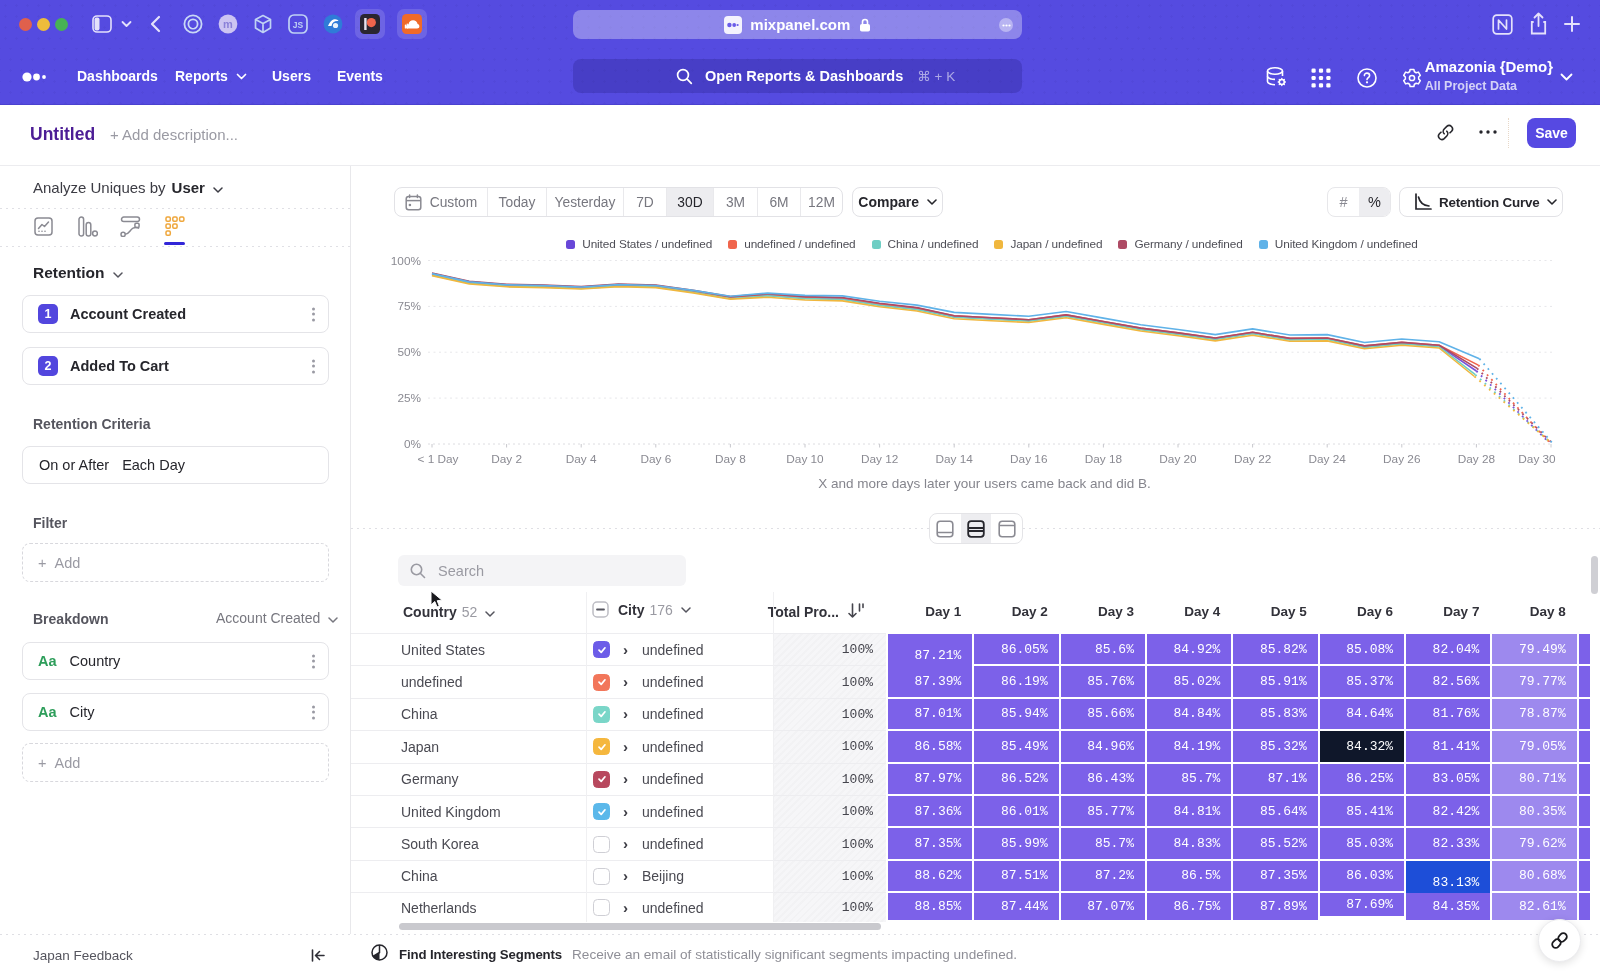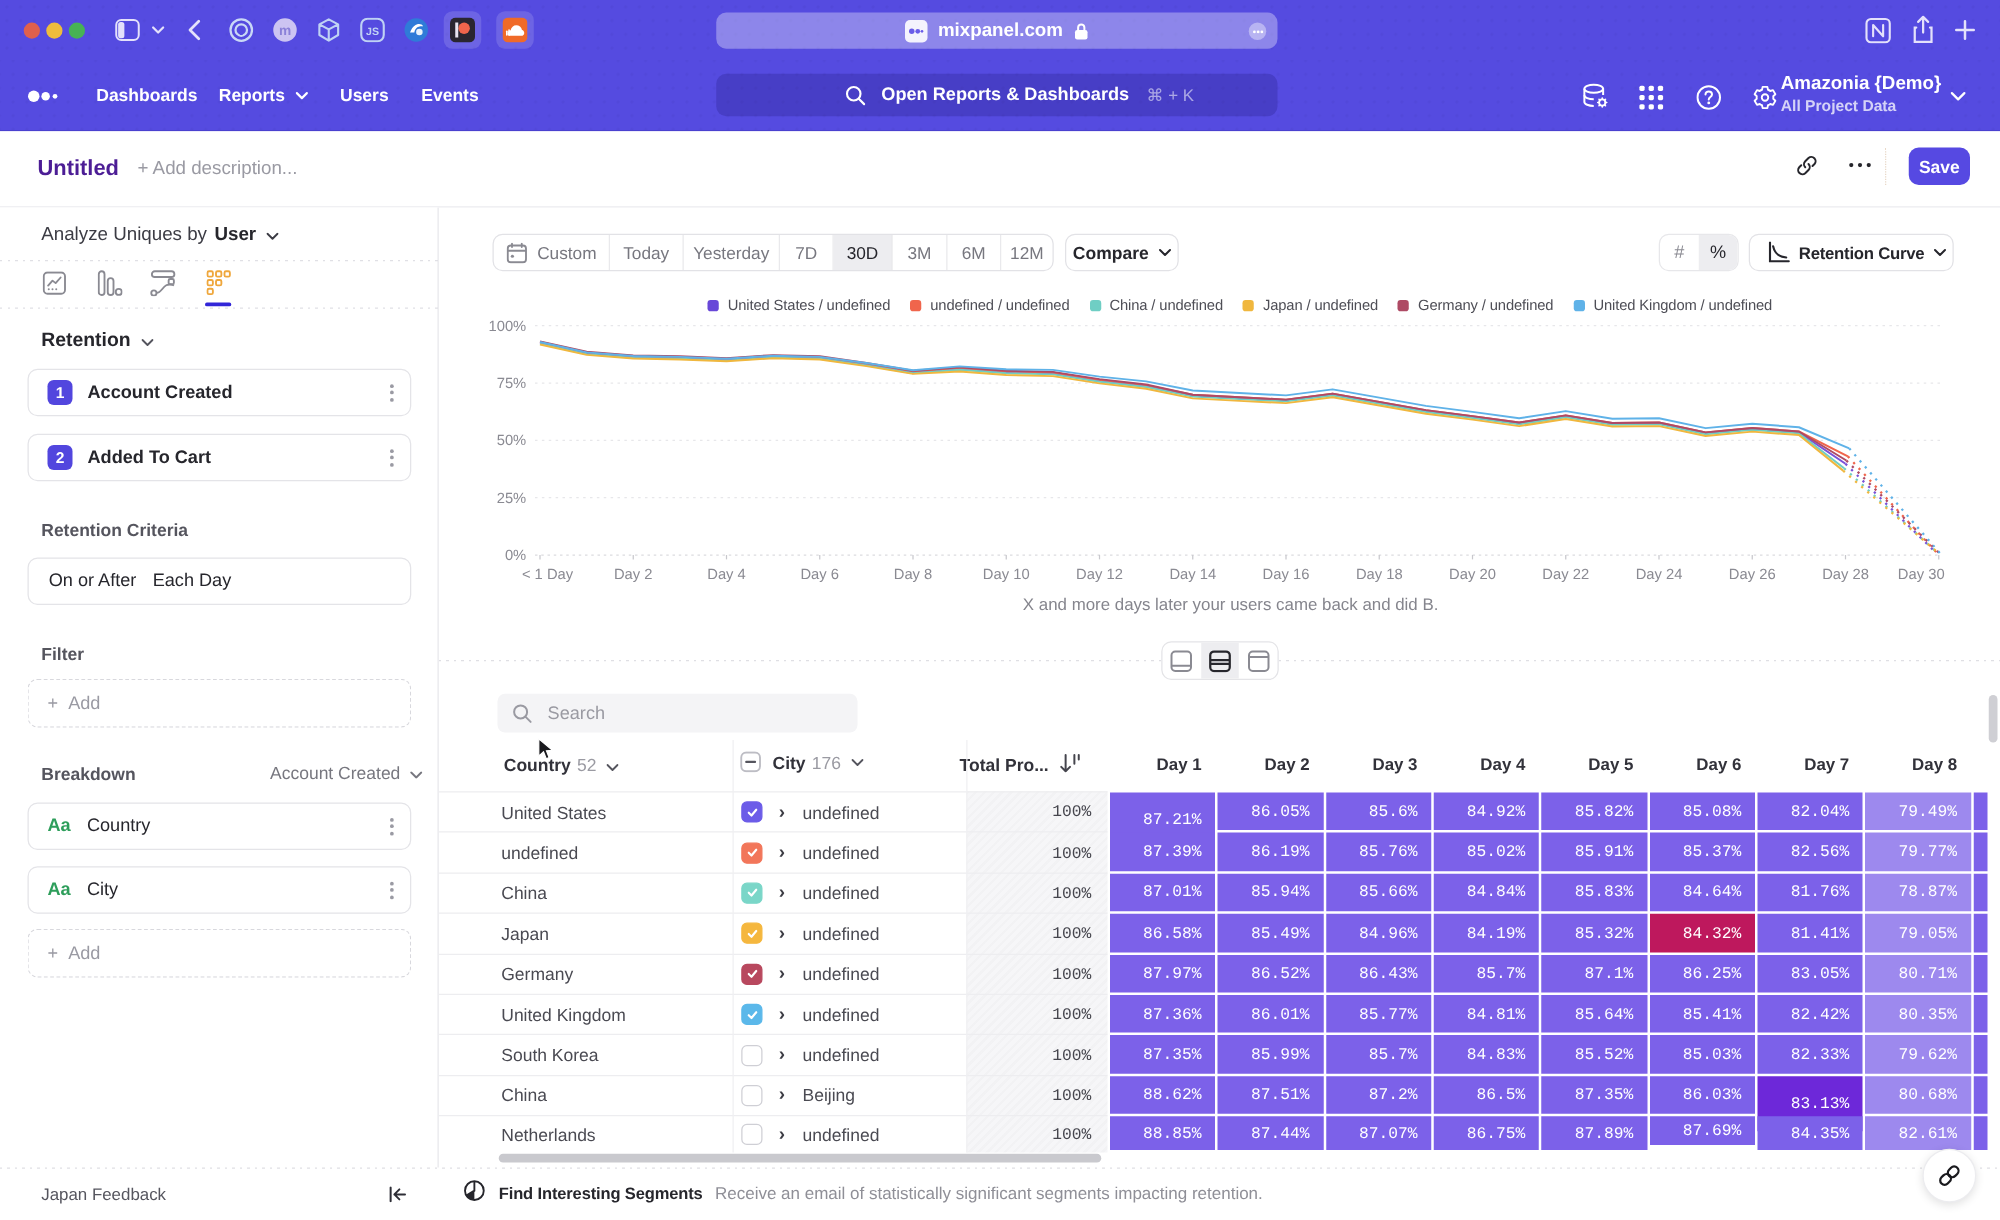--- a/index.html
+++ b/index.html
@@ -550,21 +550,21 @@
     </span>
     <span class="chev">›</span>
     <span class="cityname">undefined</span>
     <span class="totv">100%</span>
   </div>
 <div class="pc" style="left:888.0px;top:731.2px;width:84.3px;height:30.4px;background:#7C61E9">86.58%</div>
 <div class="pc" style="left:974.4px;top:731.2px;width:84.3px;height:30.4px;background:#7C61E9">85.49%</div>
 <div class="pc" style="left:1060.7px;top:731.2px;width:84.3px;height:30.4px;background:#7C61E9">84.96%</div>
 <div class="pc" style="left:1147.0px;top:731.2px;width:84.3px;height:30.4px;background:#7C61E9">84.19%</div>
 <div class="pc" style="left:1233.4px;top:731.2px;width:84.3px;height:30.4px;background:#7C61E9">85.32%</div>
-<div class="pc" style="left:1319.8px;top:731.2px;width:84.3px;height:30.4px;background:#be185d">84.32%</div>
+<div class="pc" style="left:1319.8px;top:731.2px;width:84.3px;height:30.4px;background:#0f172a">84.32%</div>
 <div class="pc" style="left:1406.1px;top:731.2px;width:84.3px;height:30.4px;background:#7C61E9">81.41%</div>
 <div class="pc" style="left:1492.4px;top:731.2px;width:84.3px;height:30.4px;background:#9D89EE">79.05%</div>
 <div class="pc" style="left:1578.8px;top:731.2px;width:11.2px;height:30.4px;background:#7C61E9"></div>
 <div class="trow" style="top:763.6px;height:32.4px;border-bottom:1px solid #ededf0;">
     <span class="cname">Germany</span>
     <span class="cb" style="background:#B8485E;border-color:#B8485E">
       <svg width="10" height="10" viewBox="0 0 10 10">
         <path d="M2 5.2 L4.2 7.4 L8 2.8" stroke="#fff" stroke-width="1.7" fill="none" stroke-linecap="round" stroke-linejoin="round"></path>
       </svg>
     </span>
@@ -623,21 +623,21 @@
     <span class="chev">›</span>
     <span class="cityname">Beijing</span>
     <span class="totv">100%</span>
   </div>
 <div class="pc" style="left:888.0px;top:860.8px;width:84.3px;height:30.4px;background:#7C61E9">88.62%</div>
 <div class="pc" style="left:974.4px;top:860.8px;width:84.3px;height:30.4px;background:#7C61E9">87.51%</div>
 <div class="pc" style="left:1060.7px;top:860.8px;width:84.3px;height:30.4px;background:#7C61E9">87.2%</div>
 <div class="pc" style="left:1147.0px;top:860.8px;width:84.3px;height:30.4px;background:#7C61E9">86.5%</div>
 <div class="pc" style="left:1233.4px;top:860.8px;width:84.3px;height:30.4px;background:#7C61E9">87.35%</div>
 <div class="pc" style="left:1319.8px;top:860.8px;width:84.3px;height:30.4px;background:#7C61E9">86.03%</div>
-<div class="pc" style="left:1406.1px;top:860.8px;width:84.3px;height:44px;background:#6d28d9">83.13%</div>
+<div class="pc" style="left:1406.1px;top:860.8px;width:84.3px;height:44px;background:#1d4ed8">83.13%</div>
 <div class="pc" style="left:1492.4px;top:860.8px;width:84.3px;height:30.4px;background:#9D89EE">80.68%</div>
 <div class="pc" style="left:1578.8px;top:860.8px;width:11.2px;height:30.4px;background:#7C61E9"></div>
 <div class="trow" style="top:893.2px;height:28.8px;">
     <span class="cname">Netherlands</span>
     <span class="cb cbe"></span>
     <span class="chev">›</span>
     <span class="cityname">undefined</span>
     <span class="totv">100%</span>
   </div>
 <div class="pc" style="left:888.0px;top:893.2px;width:84.3px;height:26.8px;background:#7C61E9">88.85%</div>
@@ -659,21 +659,21 @@
 <div class="givefb">Japan Feedback</div>
 <svg class="abs" style="left:311px;top:949px" width="14" height="13" viewBox="0 0 14 13">
     <path d="M1.5 1 V12 M4.5 6.5 H13 M8.5 2.5 L4.5 6.5 L8.5 10.5" fill="none" stroke="#2e2e36" stroke-width="1.6" stroke-linecap="round" stroke-linejoin="round"></path>
   </svg>
 <svg class="abs" style="left:371px;top:944px" width="17" height="17" viewBox="0 0 17 17">
     <circle cx="8.5" cy="8.5" r="7.5" fill="none" stroke="#26262c" stroke-width="1.5"></circle>
     <path d="M8.5 1 V8.5 L2 12.5" fill="none" stroke="#26262c" stroke-width="1.5"></path>
     <path d="M8.5 8.5 L2 12.5 A7.5 7.5 0 0 0 8.5 16 Z" fill="#26262c"></path>
   </svg>
 <div class="fis">Find Interesting Segments</div>
-<div class="fis2">Receive an email of statistically significant segments impacting retention.</div>
+<div class="fis2">Receive an email of statistically significant segments impacting undefined.</div>
 <div class="fab">
     <svg width="19" height="19" viewBox="0 0 19 19">
       <g fill="none" stroke="#1a1a1e" stroke-width="1.8" stroke-linecap="round" transform="rotate(45 9.5 9.5)">
         <rect x="6" y="0.6" width="7" height="9.2" rx="3.5"></rect>
         <rect x="6" y="9.2" width="7" height="9.2" rx="3.5"></rect>
       </g>
     </svg>
   </div>
 
 </body></html>

